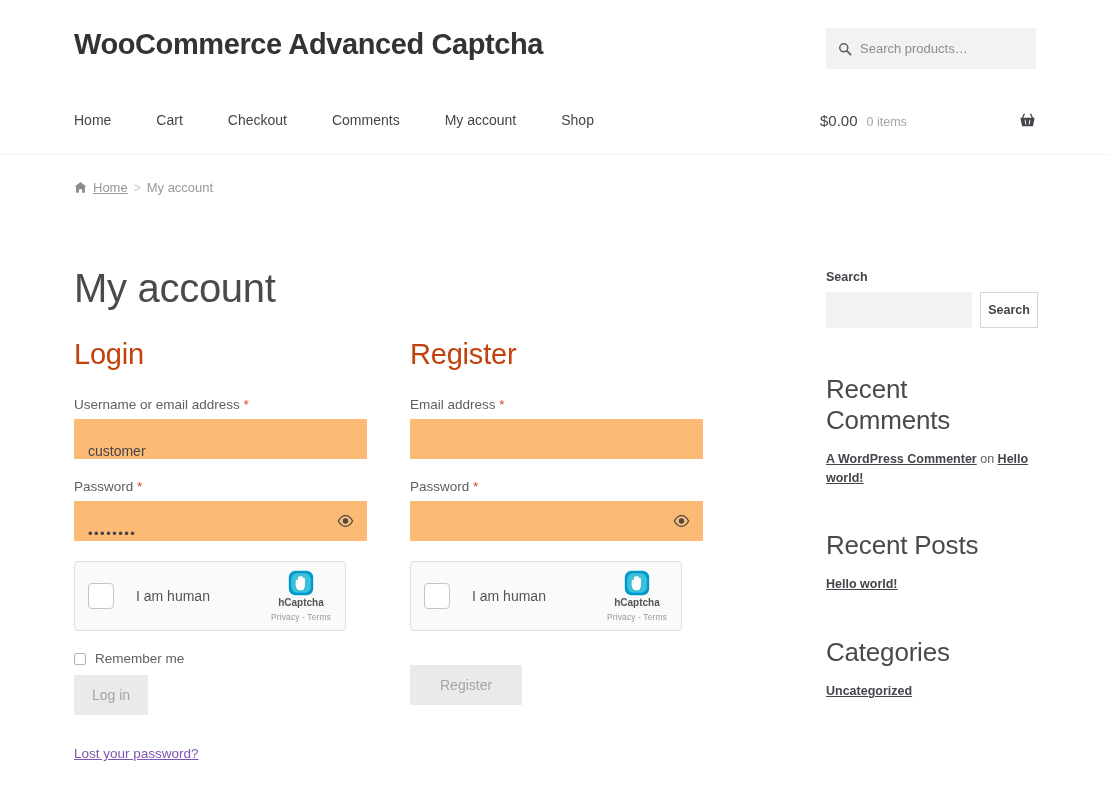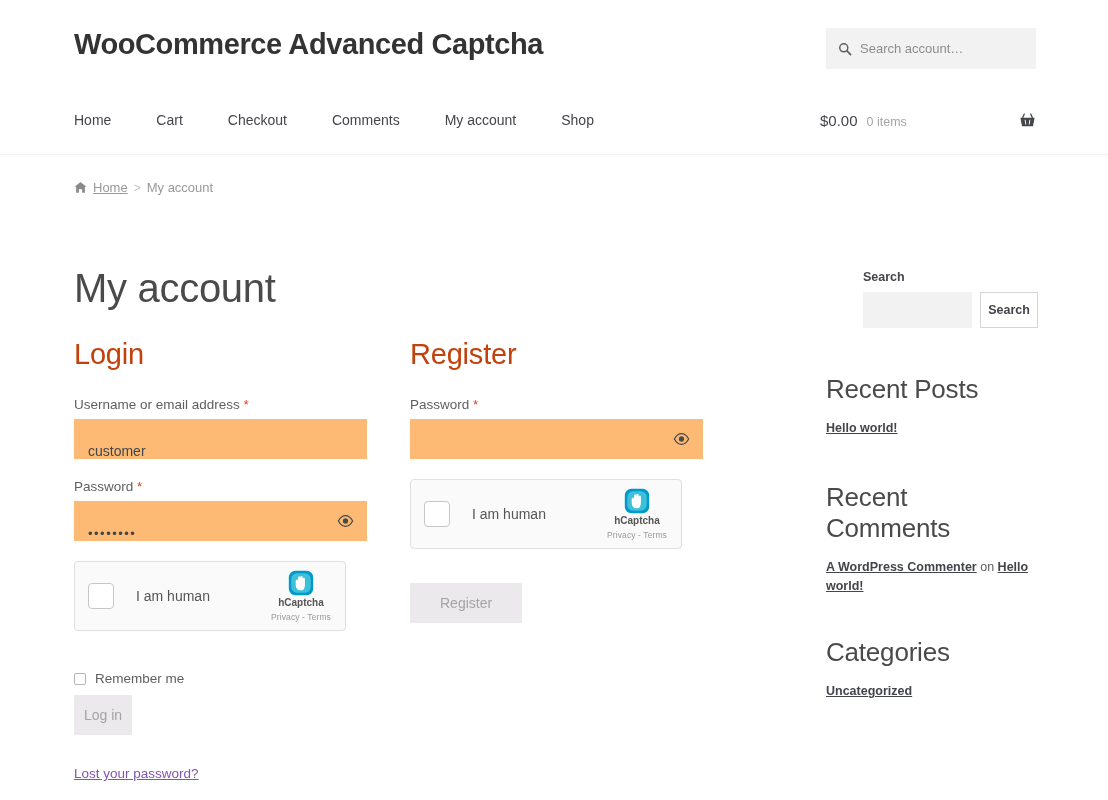--- a/index.html
+++ b/index.html
@@ -104,32 +104,32 @@
     width:26px; height:26px; background:#fff;
     border:1px solid #c6c6c6; border-radius:4px; flex:0 0 auto;
   }
   .hc-label { font-size:14px; color:#555; margin-left:22px; flex:1; }
   .hc-brand { text-align:center; width:62px; flex:0 0 auto; }
   .hc-logo { width:26px; height:26px; margin:0 auto 1px; display:block; }
   .hc-name { font-size:10px; font-weight:bold; color:#555; line-height:1.1; }
   .hc-terms { font-size:8.5px; color:#9a9a9a; margin-top:4px; letter-spacing:0.1px; }
 
   .remember-row {
-    display:flex; align-items:center; gap:9px; margin-top:40px;
+    display:flex; align-items:center; gap:9px; margin-top:20px;
   }
   .cbx {
     width:12px; height:12px; border:1px solid #b5b5b5; background:#fff;
     border-radius:2px; flex:0 0 auto;
   }
   .remember-row span { font-size:13.5px; color:#5f5f5f; }
 
   .btn {
     margin-top:9px; background:#ebe9eb; border:none;
     color:#a5a3a5; font-size:14px;
-    padding:12px 10px; display:inline-block; cursor:pointer;
+    padding:12px 18px; display:inline-block; cursor:pointer;
     font-family:"Liberation Sans", sans-serif;
   }
   .btn.register { padding:12px 30px; margin-top:34px; }
   .lost-pwd {
     display:inline-block; margin-top:31px;
     font-size:13.5px; color:#7f54b3; text-decoration:underline;
   }
 
   
   .sidebar { position:absolute; left:826px; top:270px; width:212px; }
@@ -145,39 +145,39 @@
     font-family:"Liberation Sans", sans-serif;
   }
   h3.widget-title {
     margin:0 0 14px 0; font-size:26px; font-weight:300; color:#4a4a4a;
     letter-spacing:-0.2px;
   }
   .widget ul { list-style:none; margin:0; padding:0; }
   .widget li { font-size:12.5px; line-height:1.5; margin-bottom:4px; color:#5f5f5f; }
   .widget li a { color:#43454b; text-decoration:underline; font-weight:bold; }
   .widget li .plain { font-weight:normal; color:#5f5f5f; }
-  .w-search { margin-bottom:46px;margin-left:37px; }
+  .w-search { margin-bottom:46px; }
   .w-posts { margin-bottom:44px; }
   .w-comments { margin-bottom:42px; }
   .w-archives { margin-bottom:42px; }
 </style>
 </head>
 <body>
 
 <div class="page">
 
   <div class="site-header">
     <div class="site-title">WooCommerce Advanced Captcha</div>
 
     <div class="product-search">
       <svg class="search-ico" viewBox="0 0 16 16">
         <circle cx="6.6" cy="6.6" r="4.6" fill="none" stroke="#5f5f5f" stroke-width="1.7"></circle>
         <line x1="10.2" y1="10.2" x2="14.4" y2="14.4" stroke="#5f5f5f" stroke-width="1.9" stroke-linecap="round"></line>
       </svg>
-      <span class="ph">Search account…</span>
+      <span class="ph">Search products…</span>
     </div>
 
     <nav class="main-nav">
       <a href="#">Home</a>
       <a href="#">Cart</a>
       <a href="#">Checkout</a>
       <a href="#">Comments</a>
       <a href="#">My account</a>
       <a href="#">Shop</a>
     </nav>
@@ -258,20 +258,29 @@
         </div>
 
         <button class="btn">Log in</button>
 
         <div><a class="lost-pwd" href="#">Lost your password?</a></div>
       </div>
 
       <div class="col">
         <h2 class="col-title">Register</h2>
 
+        <div class="field">
+          <label>
+            <span>Email address</span>
+            <span class="req">*</span>
+          </label>
+          <div class="ctrl">
+            <span></span>
+          </div>
+        </div>
 
         <div class="field">
           <label>
             <span>Password</span>
             <span class="req">*</span>
           </label>
           <div class="ctrl">
             <span class="pwd-dots"></span>
             <svg class="eye-ico" viewBox="0 0 20 20">
               <path d="M1.6 10 C4 5.6 7 3.8 10 3.8 C13 3.8 16 5.6 18.4 10 C16 14.4 13 16.2 10 16.2 C7 16.2 4 14.4 1.6 10 Z" fill="none" stroke="#4a4a4a" stroke-width="1.5"></path>
@@ -303,40 +312,40 @@
   <aside class="sidebar">
 
     <div class="widget w-search">
       <div class="widget-label">Search</div>
       <div class="search-row">
         <div class="s-input"></div>
         <button class="s-btn">Search</button>
       </div>
     </div>
 
-    <div class="widget w-posts">
-      <h3 class="widget-title">Recent Posts</h3>
-      <ul>
-        <li>
-          <a href="#">Hello world!</a>
-        </li>
-      </ul>
-    </div>
-
     <div class="widget w-comments">
       <h3 class="widget-title">Recent Comments</h3>
       <ul>
         <li>
           <a href="#">A WordPress Commenter</a>
           <span class="plain">on</span>
           <a href="#">Hello world!</a>
         </li>
       </ul>
     </div>
 
+    <div class="widget w-posts">
+      <h3 class="widget-title">Recent Posts</h3>
+      <ul>
+        <li>
+          <a href="#">Hello world!</a>
+        </li>
+      </ul>
+    </div>
+
 
     <div class="widget">
       <h3 class="widget-title">Categories</h3>
       <ul>
         <li>
           <a href="#">Uncategorized</a>
         </li>
       </ul>
     </div>
 

